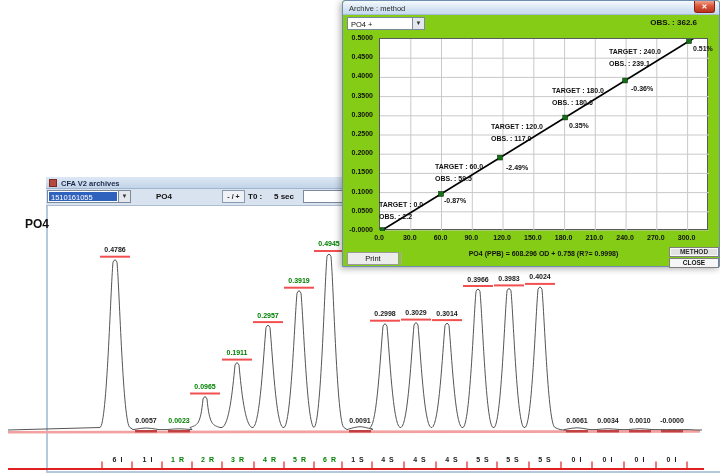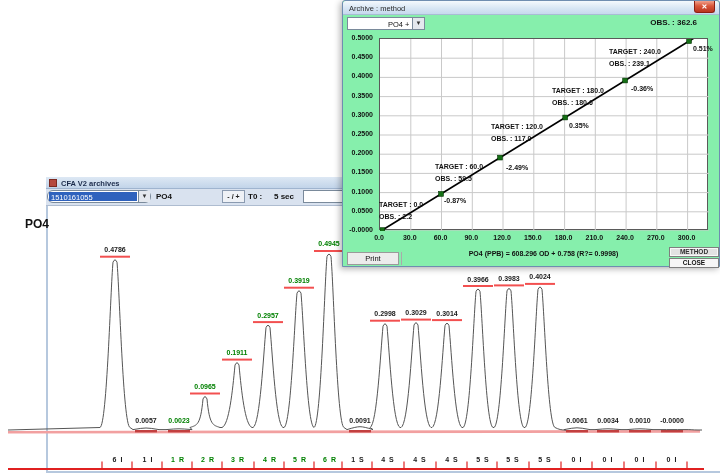--- a/index.html
+++ b/index.html
@@ -34,32 +34,32 @@
   
   #trace-layer { position:absolute; left:0; top:205px; width:708px; height:268px; }
   #trace-title { position:absolute; left:25px; top:12px; font-size:12px; font-weight:bold; color:#111; }
   #trace-svg { position:absolute; left:0; top:0; }
   .pk-label { position:absolute; transform:translateX(-50%); font-size:7px; font-weight:bold; white-space:nowrap; }
   .lane-label { position:absolute; transform:translateX(-50%); font-size:7px; font-weight:bold;
     letter-spacing:1px; white-space:nowrap; }
 
   
   #arc-win { position:absolute; left:342px; top:0; width:378px; height:267px; z-index:10;
-    background:#86efac; border:1px solid #6f8db0; border-radius:3px 3px 0 0;
+    background:#84cc16; border:1px solid #6f8db0; border-radius:3px 3px 0 0;
     box-shadow:-2px 2px 6px rgba(0,0,0,0.30);padding-left:12px; }
   #arc-titlebar { position:absolute; left:0; top:0; width:100%; height:14px;
     background:linear-gradient(#f4f9fd,#d8e6f4 55%,#c6d9ee); border-bottom:1px solid #a8bcd4;
     border-radius:3px 3px 0 0; }
   #arc-title { position:absolute; left:6px; top:3px; font-size:7.5px; color:#2b2b2b; }
   #arc-close { position:absolute; right:4px; top:0; width:21px; height:12px;
     background:linear-gradient(#f0a18c,#d9573a 45%,#b8341f); border:1px solid #8c2013;
     border-top:none; border-radius:0 0 3px 3px; color:#fff; font-size:7px; font-weight:bold;
     text-align:center; line-height:11px; }
   #arc-combo { left:4px; top:16px; width:78px; }
-  #arc-combo .sel { background:#ffffff; color:#111;margin-left:37px; }
+  #arc-combo .sel { background:#ffffff; color:#111; }
   #arc-obs { position:absolute; right:22px; top:17px; font-size:8px; font-weight:bold; color:#111; }
   #cal-plot { position:absolute; left:36px; top:37px; width:329px; height:192px;
     background:#ffffff; border:1px solid #5a5a5a; }
   #cal-svg { position:absolute; left:0; top:0; }
   .ytick { position:absolute; right:346px; width:40px; text-align:right; font-size:7px; font-weight:bold; color:#111; }
   .xtick { position:absolute; transform:translateX(-50%); font-size:7px; font-weight:bold; color:#111; top:233px; }
   .ann-block { position:absolute; font-size:7px; font-weight:bold; color:#111; line-height:12px; white-space:nowrap; }
   .ann-pct { position:absolute; font-size:7px; font-weight:bold; color:#111; white-space:nowrap; }
   #cal-fit { position:absolute; left:36px; top:249px; width:329px; text-align:center;
     font-size:7px; font-weight:bold; color:#111; }
@@ -78,21 +78,21 @@
 <body>
 
 <div id="stage">
 
   <div id="cfa-win">
     <div id="cfa-titlebar">
       <div id="cfa-icon"></div>
       <div id="cfa-title">CFA V2 archives</div>
     </div>
     <div id="cfa-toolbar">
-      <div class="combo" style="left:1px; top:1px; width:104px;border-radius:6px;">
+      <div class="combo" style="left:1px; top:1px; width:84px;">
         <div class="sel">1510161055</div>
         <div class="arrow">▼</div>
       </div>
       <div class="tb-label" style="left:110px;">PO4</div>
       <div class="tb-btn" style="left:176px; width:23px;">- / +</div>
       <div class="tb-label" style="left:202px;">T0 :</div>
       <div class="tb-label" style="left:228px;">5 sec</div>
       <div class="combo" style="left:257px; top:1px; width:80px;">
         <div class="sel empty"></div>
         <div class="arrow">▼</div>

